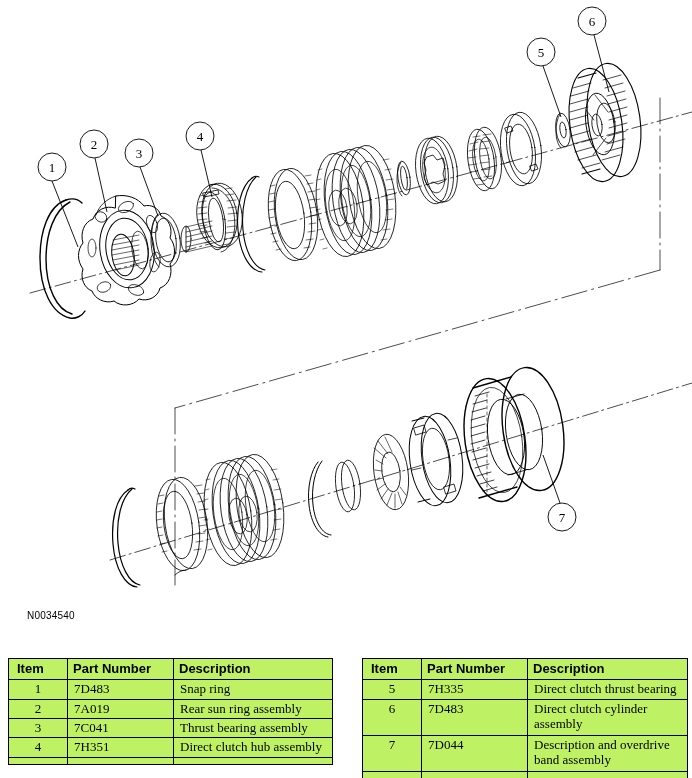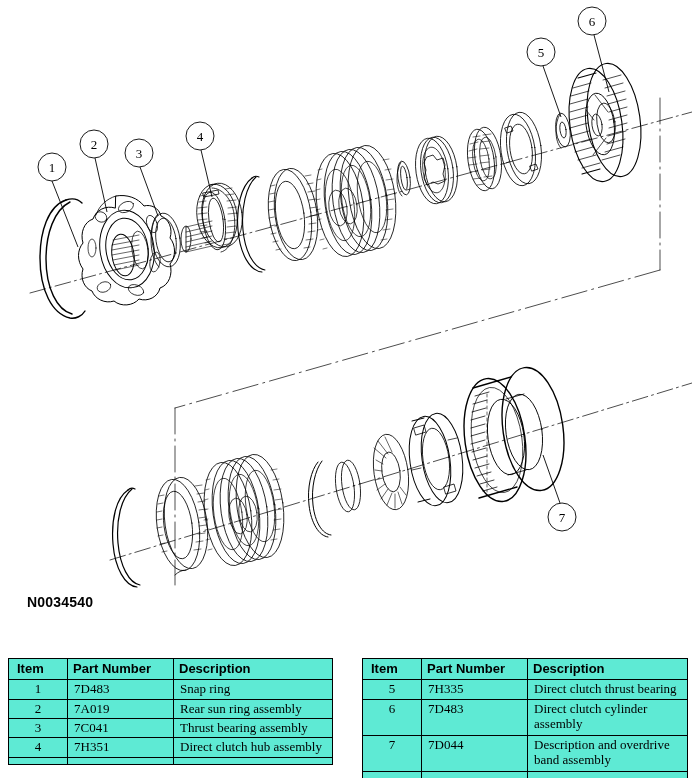--- a/index.html
+++ b/index.html
@@ -28,35 +28,34 @@
     left: 0; top: 0;
     width: 692px;
     height: 600px;
   }
   #illustration svg { display: block; }
 
   
   .figure-id {
     position: absolute;
     left: 27px;
-    top: 594px;
+    top: 610px;
     font-family: "Liberation Sans", sans-serif;
-    font-size: 14px;
+    font-size: 10px;
     letter-spacing: 0.2px;
     color: #000;
     white-space: nowrap;
-    font-weight: bold;
   }
 
   
   .parts-table {
     position: absolute;
     border-collapse: collapse;
     table-layout: fixed;
-    background: #5eead4;
+    background: #bef264;
   }
   #table-left  { left: 8px;   top: 658px; width: 325px; }
   #table-right { left: 362px; top: 658px; width: 326px; }
 
   .parts-table th,
   .parts-table td {
     border: 1px solid #000;
     padding: 1px 4px 2px 5px;
     vertical-align: top;
     line-height: 1.18;

